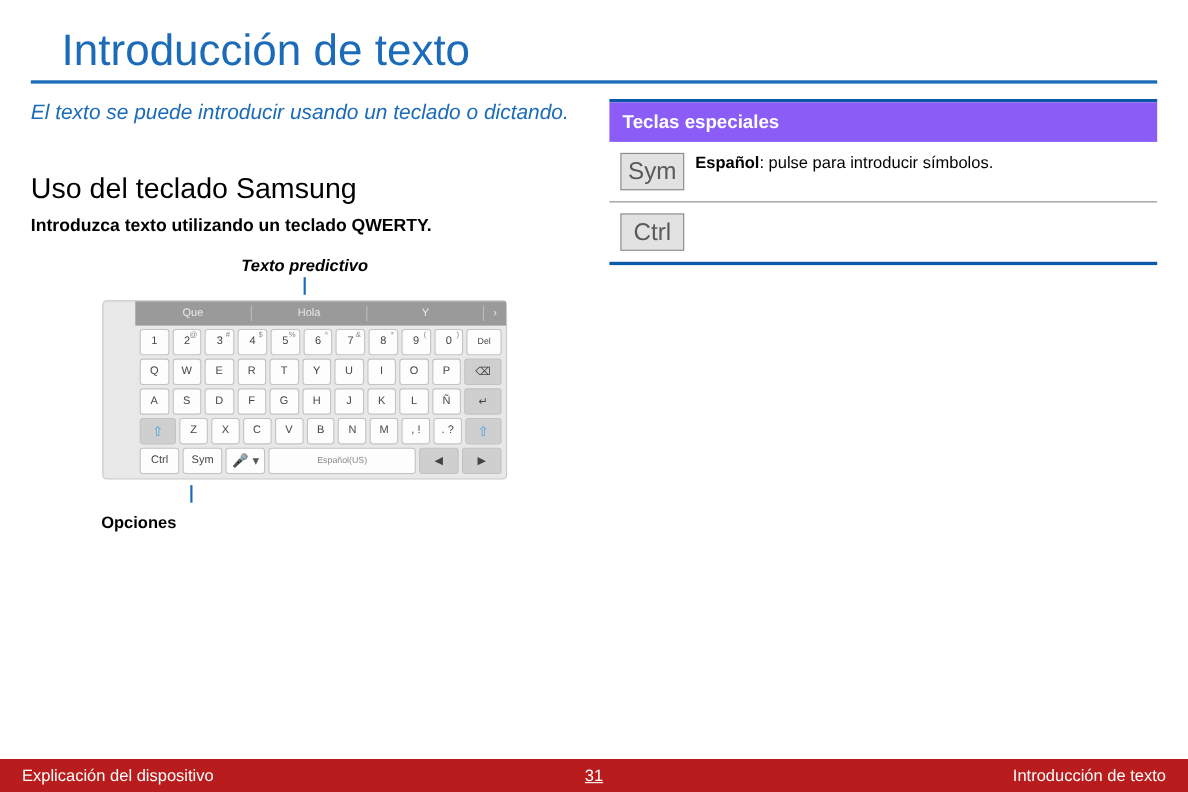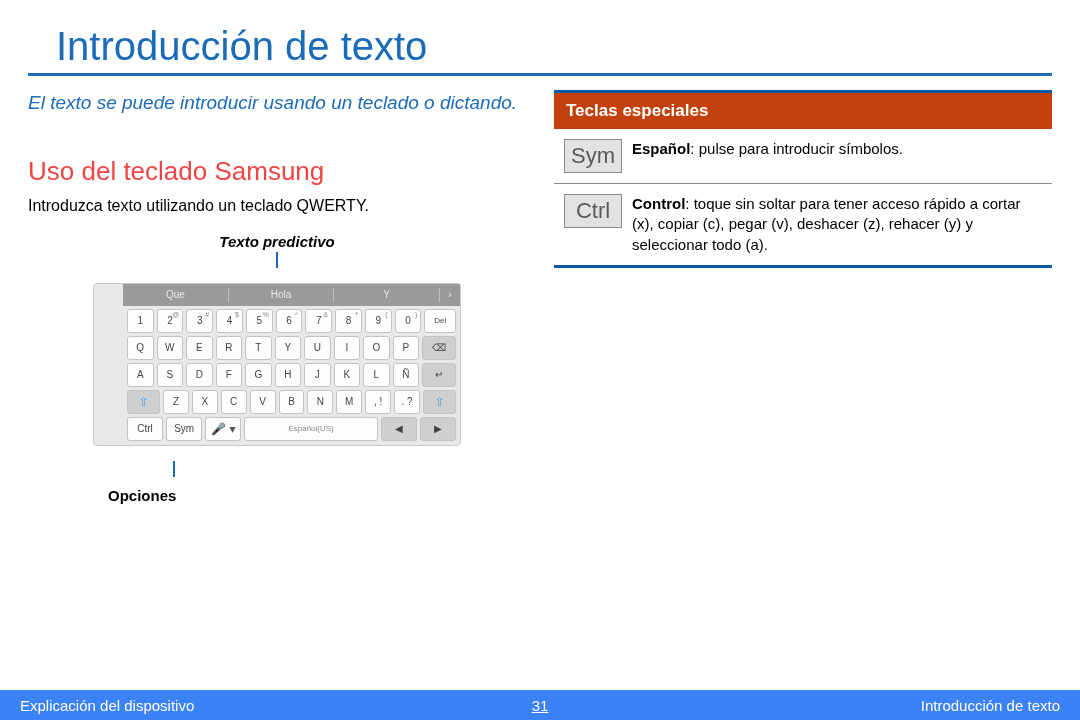--- a/index.html
+++ b/index.html
@@ -29,40 +29,40 @@
   .intro {
     font-style: italic;
     color: #1b6bb8;
     font-size: 19px;
     line-height: 1.35;
     margin-bottom: 40px;
   }
   .section-h2 {
     font-size: 26px;
     font-weight: 400;
-    color: #ef4444;
+    color: #000000;
     margin-bottom: 10px;
   }
   .section-lead {
-    font-weight: 400;
+    font-weight: 700;
     font-size: 16px;
     color: #000;
     margin-bottom: 18px;
   }
   .callout-top {
     text-align: center;
     font-weight: 700;
     font-size: 15px;
     margin-bottom: 0;
     font-style: italic;
   }
   .callout-bot {
     font-weight: 700;
     font-size: 15px;
-    margin-left: 80px;
+    margin-left: 64px;
     margin-top: 10px;
   }
   .line-v {
     width: 2px;
     height: 16px;
     background: #1b6bb8;
     margin: 2px auto;
   }
   .line-v2 {
     width: 2px;
@@ -70,21 +70,21 @@
     background: #1b6bb8;
     margin: 0 0 2px 145px;
   }
 
   
   .kb-wrap {
     border: 1px solid #c9c9c9;
     border-radius: 4px;
     background: #e8e8e8;
     width: 368px;
-    margin: 15px auto;
+    margin: 5px auto;
     padding-bottom: 4px;
     padding-left: 29px;
   }
   .kb-pred {
     display: flex;
     align-items: center;
     background: #9a9a9a;
     height: 22px;
     font-size: 10px;
     color: #e8e8e8;
@@ -117,21 +117,21 @@
   .key.space { flex:5; font-size:8px; color:#888; }
   .key.dark { background:#cfcfcf; }
   .key .mic { font-size:12px; color:#555; display:flex; align-items:center; gap:3px;}
 
   
   .tbl {
     border-top: 3px solid #0b5aa8;
     border-bottom: 3px solid #0b5aa8;
   }
   .tbl-h {
-    background: #c2410c;
+    background: #8b5cf6;
     color: #fff;
     font-weight: 700;
     font-size: 17px;
     padding: 8px 12px;
   }
   .tbl-row {
     display: flex;
     border-top: 1px solid #888;
     padding: 10px 10px;
     gap: 10px;
@@ -150,21 +150,21 @@
     font-family: Arial, sans-serif;
   }
   .tbl-txt { font-size: 15px; line-height: 1.35; }
   .tbl-txt b { font-weight:700; }
 
   
   .footer {
     position: absolute;
     left: 0; right: 0; bottom: 0;
     height: 30px;
-    background: #3b82f6;
+    background: #b91c1c;
     color: #fff;
     display: flex;
     align-items: center;
     font-size: 15px;
     padding: 0 20px;
   }
   .footer .f-left { flex:1; text-align:left; }
   .footer .f-mid { flex:0 0 auto;text-decoration:underline; }
   .footer .f-right { flex:1; text-align:right; }
 </style>
@@ -263,21 +263,20 @@
   <div class="col-right">
     <div class="tbl">
       <div class="tbl-h">Teclas especiales</div>
       <div id="tbl-body">
           <div class="tbl-row">
             <div class="tbl-ic">Sym</div>
             <div class="tbl-txt"><b>Español</b>: pulse para introducir símbolos.</div>
           </div>
           <div class="tbl-row">
             <div class="tbl-ic">Ctrl</div>
-            <div class="tbl-txt"><b>Control</b>: toque sin soltar para tener acceso rápido a cortar (x), copiar (c), pegar (v), deshacer (z), rehacer (y) y seleccionar todo (a).</div>
           </div>
         </div>
     </div>
   </div>
 </div>
 
 <div class="footer">
   <span class="f-left">Explicación del dispositivo</span>
   <span class="f-mid">31</span>
   <span class="f-right">Introducción de texto</span>

